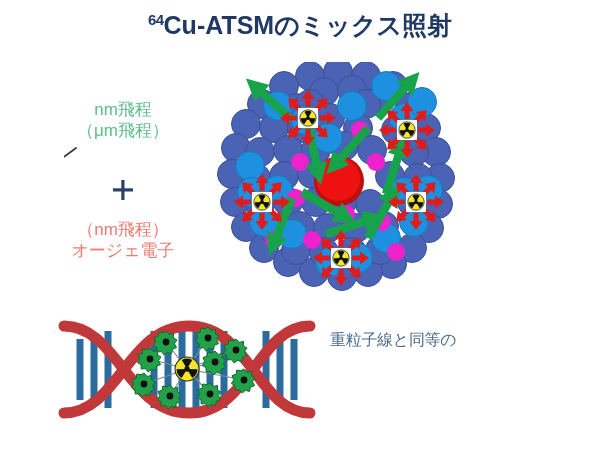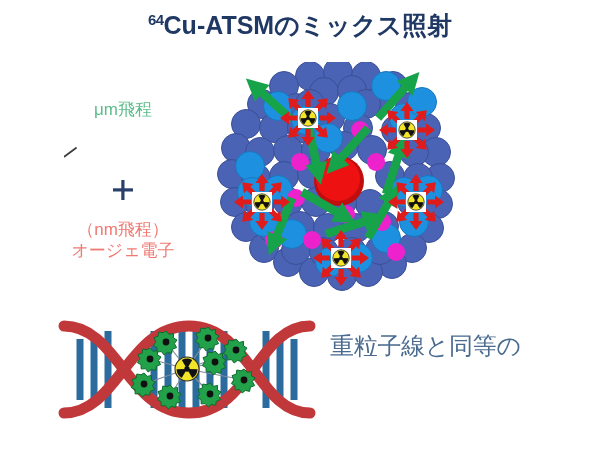--- a/index.html
+++ b/index.html
@@ -107,38 +107,39 @@
     line-height: 1.30;
   }
   #caption-head {
     font-size: 20px;
     font-weight: bold;
     color: #1f3864;
     white-space: nowrap;
     letter-spacing: -0.3px;
   }
   #caption .sub {
-    font-size: 24px;
+    font-size: 16px;
     color: #4a6б8f;
     color: #4a6b8f;
     white-space: nowrap;
     letter-spacing: -0.3px;
   }
 </style>
 </head>
 <body>
 
 <div class="stage">
 
   <div id="title">
     <span class="sup">64</span><span>Cu-ATSMのミックス照射</span>
   </div>
 
   <div class="legend-line" id="legend-beta">
-    <div>μm飛程</div>
+    <div>nm飛程</div>
+    <div>（μm飛程）</div>
   </div>
 
   <div class="legend-line" id="legend-plus">
     <svg width="26" height="26" viewBox="0 0 26 26" style="display:inline-block;vertical-align:middle">
       <rect x="11.3" y="3" width="3.2" height="20" fill="#2b3f6b"></rect>
       <rect x="3" y="11.3" width="20" height="3.2" fill="#2b3f6b"></rect>
     </svg>
   </div>
 
   <div class="legend-line" id="legend-auger">

